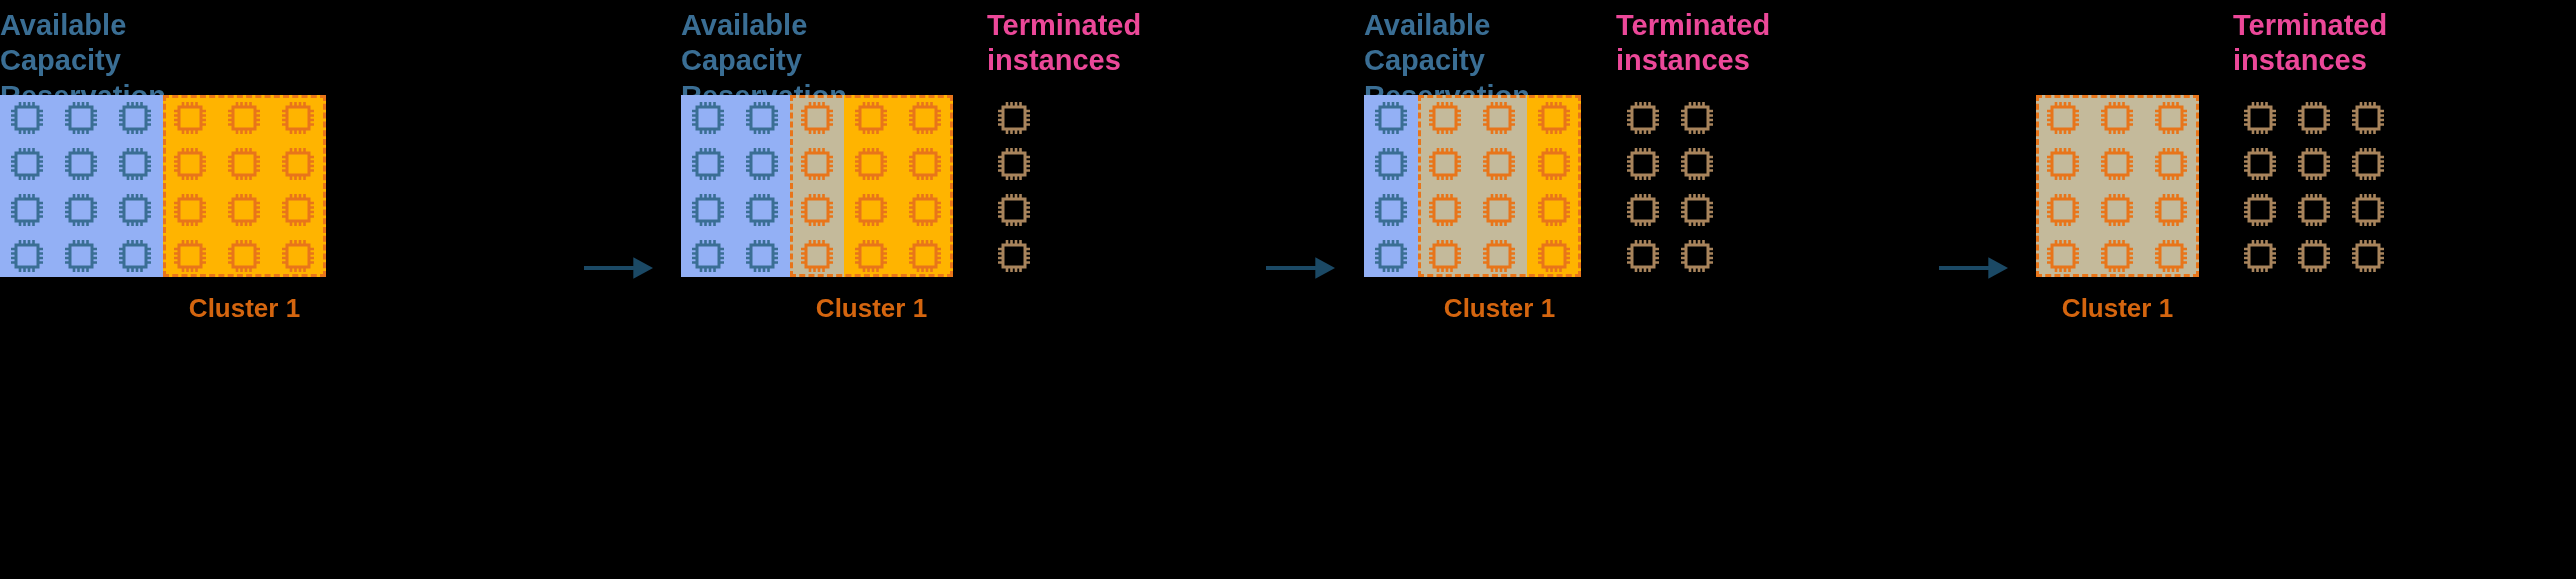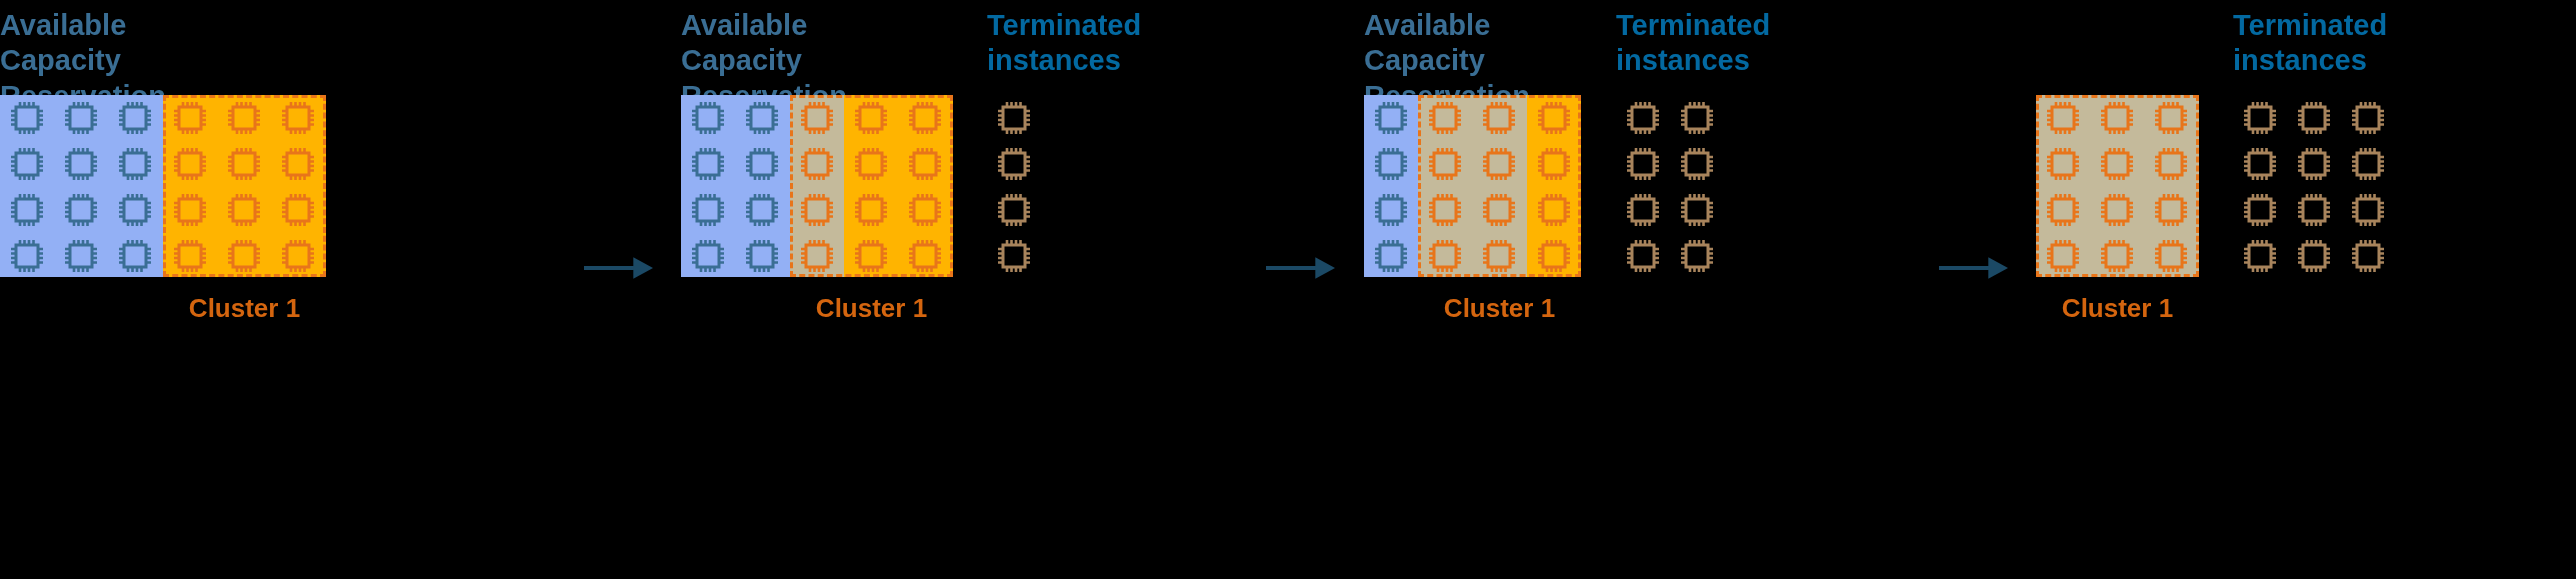--- a/index.html
+++ b/index.html
@@ -9,21 +9,21 @@
   }
   #stage{position:relative;width:2576px;height:469px;}
 
   .panel{position:absolute;top:0;height:579px;}
 
   .hdr{
     position:absolute;top:8px;left:0;
     font-size:29px;line-height:1.22;font-weight:700;white-space:pre-line;
   }
   .hdr.acr{color:#3A6E94;}
-  .hdr.term{color:#0369a1;}
+  .hdr.term{color:#ec4899;}
 
   .gridwrap{position:absolute;display:flex;align-items:stretch;}
 
   .zone{display:grid;grid-auto-rows:1fr;box-sizing:border-box;position:relative;}
   .zone.blue{background:#93B0F5;}
   .zone.orange{background:#FFB400;}
   .zone.tan{background:#C4BA9B;}
   .zone.bare{background:transparent;}
 
   .cell{display:flex;align-items:center;justify-content:center;}

